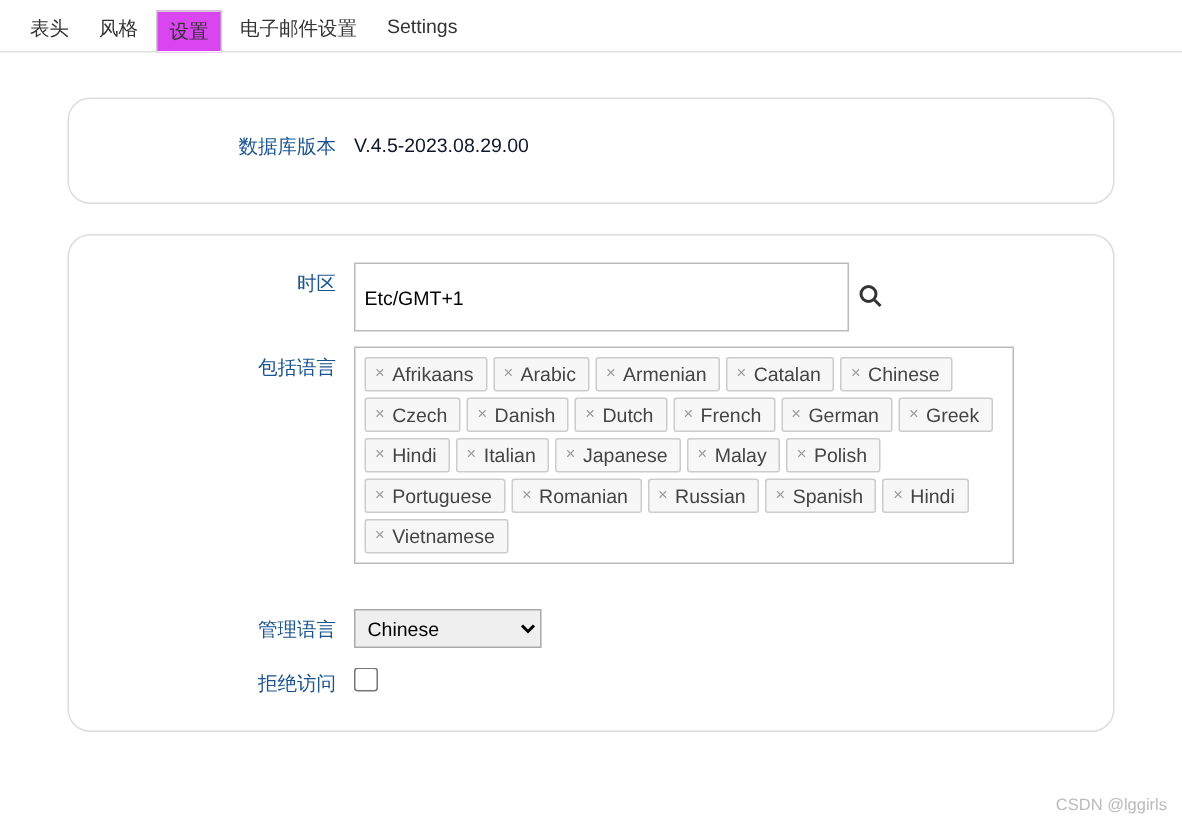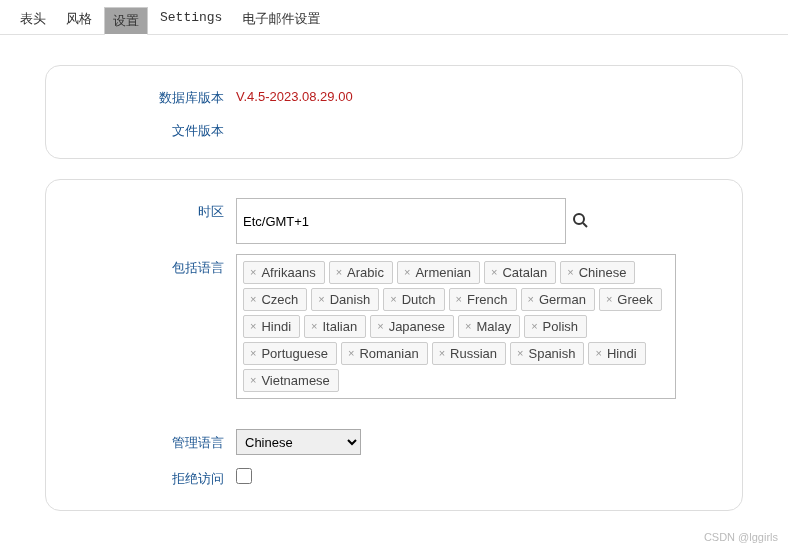--- a/index.html
+++ b/index.html
@@ -17,26 +17,25 @@
       display: flex;
       gap: 4px;
       padding: 6px 12px 0 12px;
       border-bottom: 1px solid #e0e0e0;
     }
     .tab {
       padding: 4px 8px;
       cursor: pointer;
       font-size: 13px;
       color: #333;
-      font-family: Liberation Mono, monospace;
     }
     .tab.active {
       border: 1px solid #ccc;
       border-bottom: 1px solid #fff;
-      background: #a3a3a3;
+      background: #d946ef;
       position: relative;
       top: 1px;
     }
     .content {
       padding: 30px 45px;
     }
     .panel {
       border: 1px solid #ddd;
       border-radius: 15px;
       padding: 18px 20px;
@@ -51,21 +50,21 @@
       width: 170px;
       text-align: right;
       color: #1a5490;
       font-size: 13px;
       padding-right: 12px;
       padding-top: 5px;
       flex-shrink: 0;
     }
     .row-value {
       flex: 1;
-      color: #b91c1c;
+      color: #0f172a;
       padding-top: 5px;
       font-size: 13px;
     }
     .tz-wrap {
       display: flex;
       align-items: center;
       gap: 6px;
     }
     .tz-input {
       width: 330px;
@@ -125,33 +124,32 @@
     }
     .spacer { height: 20px; }
   </style>
 </head>
 <body>
 
 <div class="tabs">
   <div class="tab">表头</div>
   <div class="tab">风格</div>
   <div class="tab active">设置</div>
+  <div class="tab">电子邮件设置</div>
   <div class="tab">Settings</div>
-  <div class="tab">电子邮件设置</div>
 </div>
 
 <div class="content">
 
   <div class="panel">
     <div class="row">
       <div class="row-label">数据库版本</div>
       <div class="row-value">V.4.5-2023.08.29.00</div>
     </div>
     <div class="row" style="margin-bottom:0">
-      <div class="row-label">文件版本</div>
     </div>
   </div>
 
   <div class="panel">
 
     <div class="row">
       <div class="row-label">时区</div>
       <div class="tz-wrap">
         <input class="tz-input" type="text" value="Etc/GMT+1" style="">
         <span>

